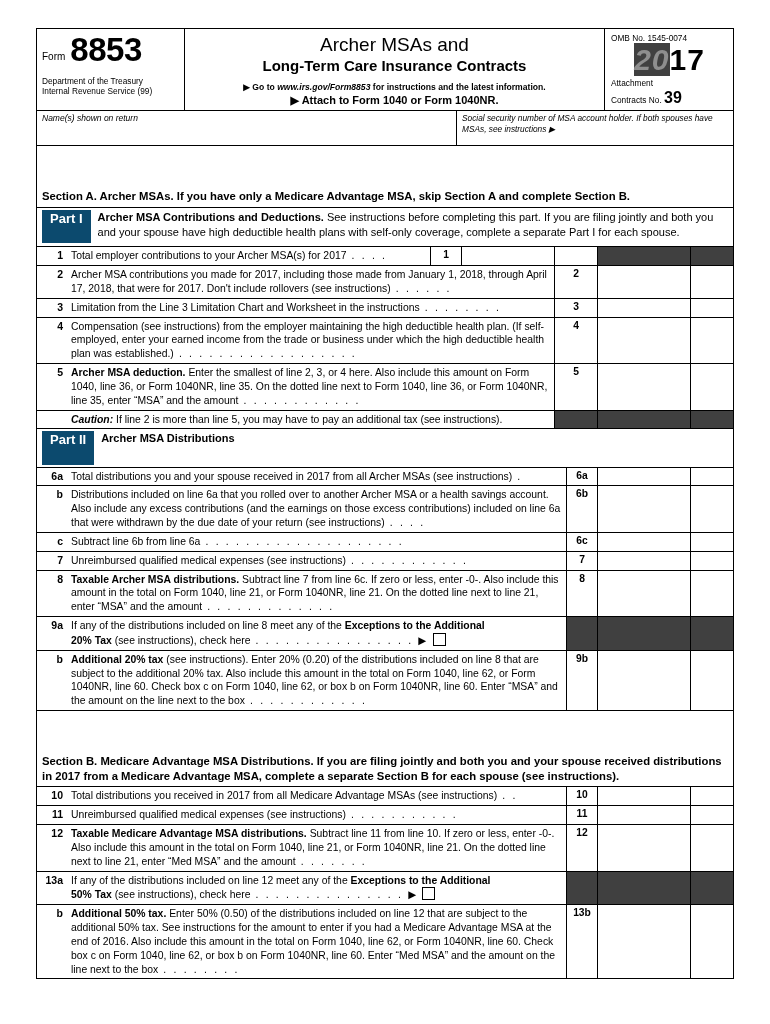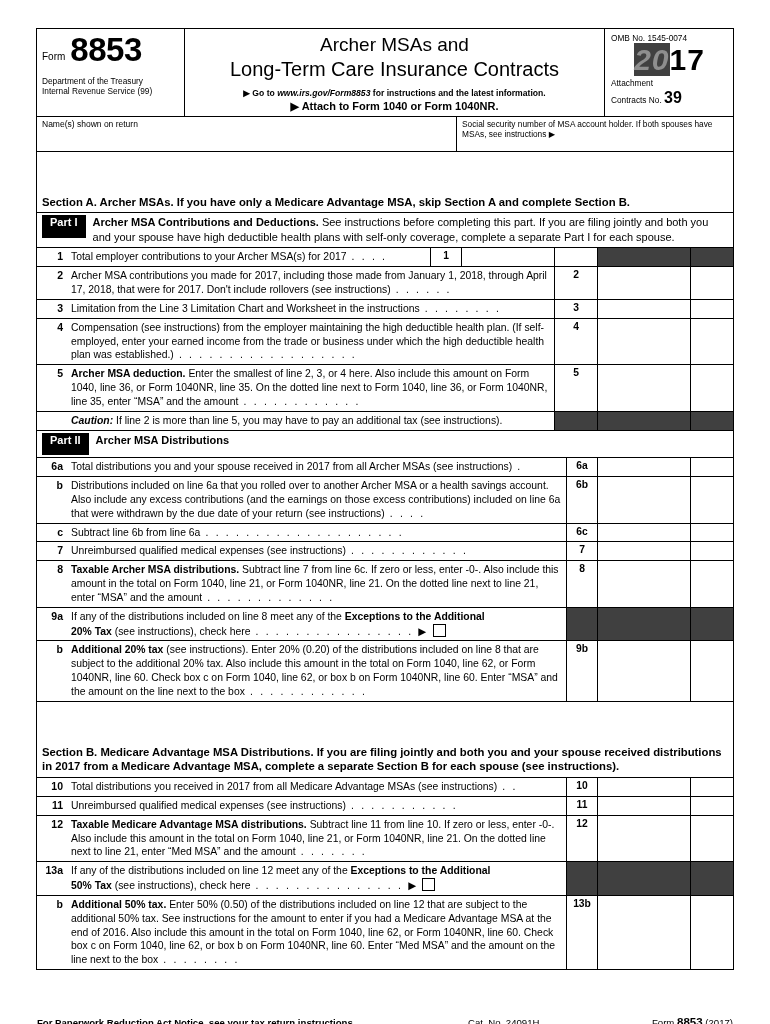--- a/index.html
+++ b/index.html
@@ -68,22 +68,22 @@
     border-right: 1.3px solid #000;
     padding: 4px 4px 3px 4px;
     text-align: center;
   }
   .hdr-mid .t1 {
     font-size: 19px;
     font-weight: normal;
     line-height: 1.25;
   }
   .hdr-mid .t2 {
-    font-size: 20px;
-    font-weight: normal;
+    font-size: 15px;
+    font-weight: bold;
     line-height: 1.25;
   }
   .hdr-mid .goto {
     font-size: 8.6px;
     font-weight: bold;
     margin-top: 6px;
   }
   .hdr-mid .goto i {
     font-style: italic;
   }
@@ -118,20 +118,21 @@
   }
   .hdr-right .att .seq b {
     font-size: 16px;
   }
 
   
   .namerow {
     display: flex;
     border-bottom: 1.3px solid #000;
     min-height: 34px;
+    font-style: italic;
   }
   .namerow .nm {
     flex: 1;
     padding: 2px 5px;
     font-size: 8.5px;
     border-right: 1.3px solid #000;
   }
   .namerow .ssn {
     width: 276px;
     padding: 2px 5px;
@@ -149,25 +150,25 @@
     line-height: 1.3;
     margin-top: 41px;
   }
   .partrow {
     display: flex;
     align-items: flex-start;
     border-bottom: 1.1px solid #000;
     padding: 2px 5px 3px 5px;
   }
   .parttag {
-    background: #000000;
+    background: #0c4a6e;
     color: #fff;
     font-weight: bold;
-    font-size: 11px;
-    padding: 1px 8px 8px 8px;
+    font-size: 13px;
+    padding: 1px 8px 16px 8px;
     margin-right: 7px;
     white-space: nowrap;
     line-height: 1.25;
   }
   .parttitle {
     font-size: 11px;
     font-weight: bold;
     line-height: 1.32;
   }
   .parttitle .reg {

